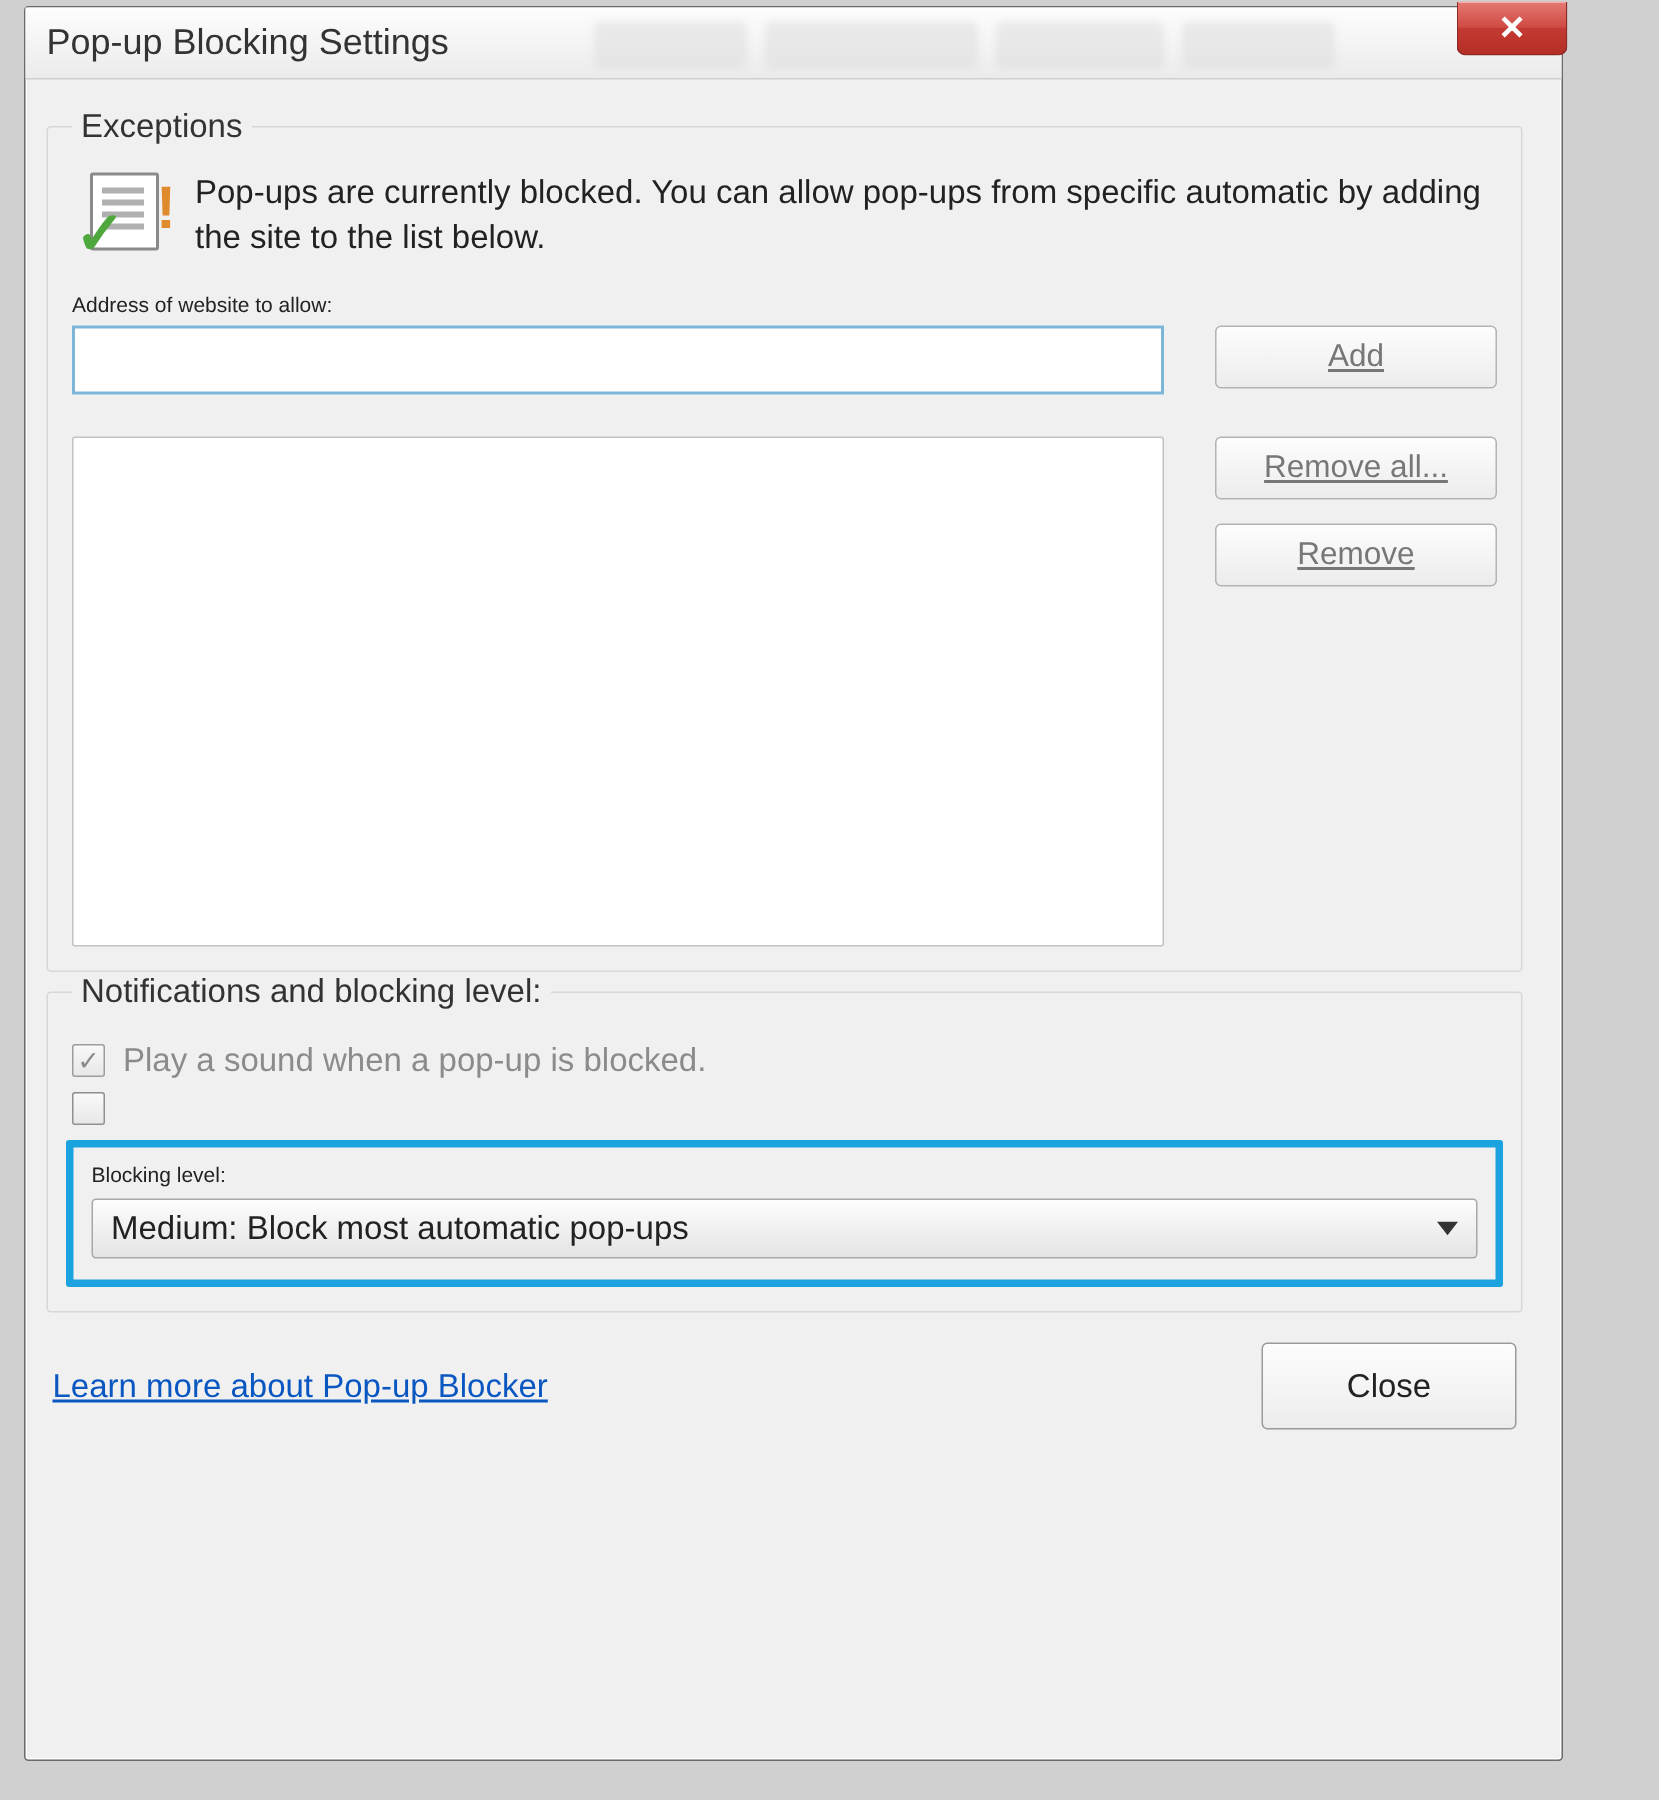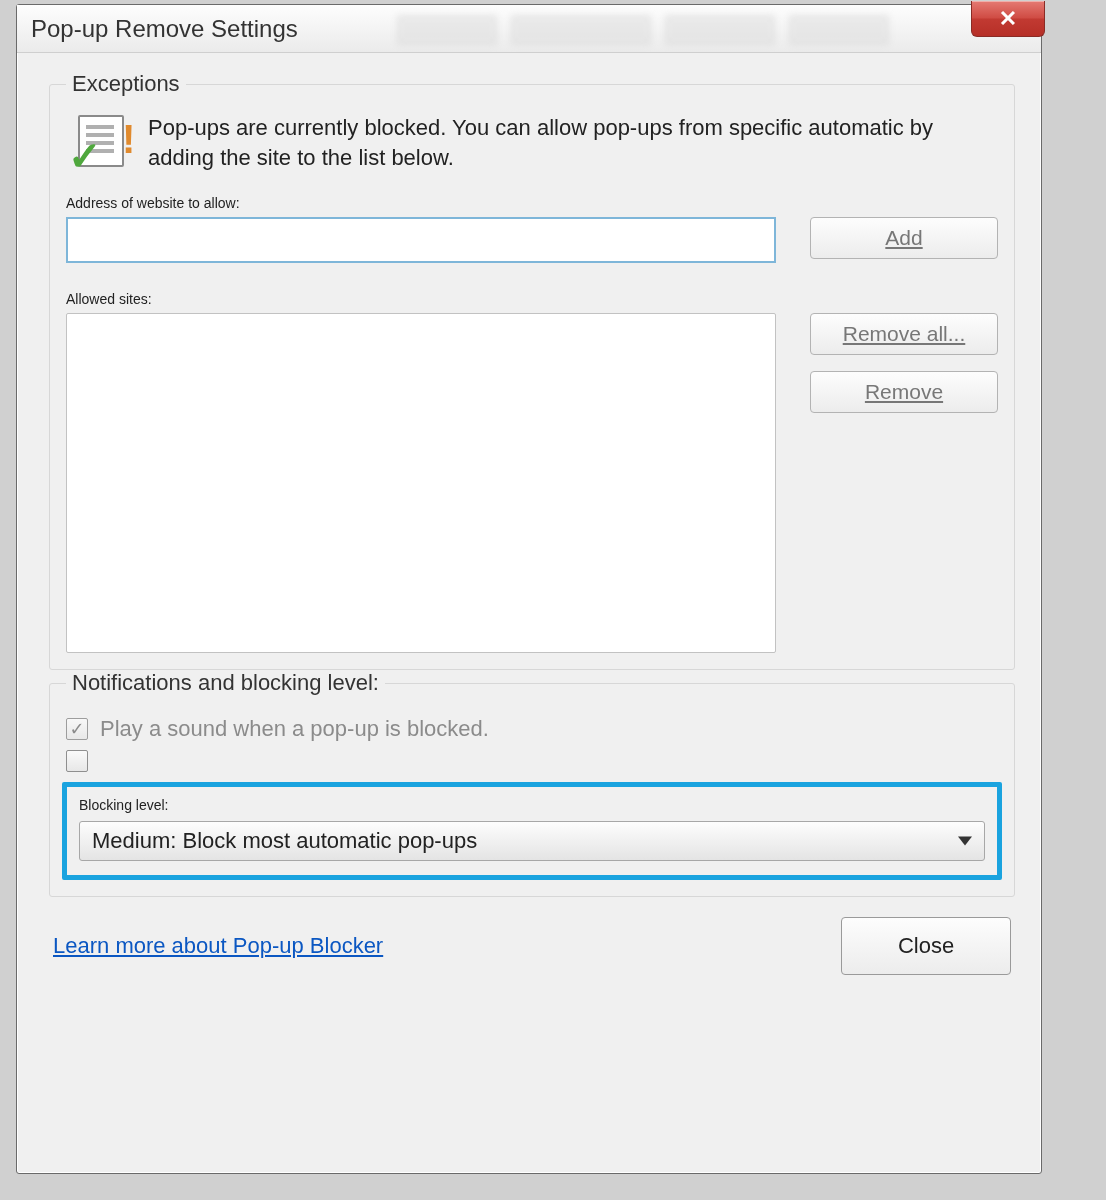--- a/index.html
+++ b/index.html
@@ -53,21 +53,21 @@
     color: #fff;
     font-weight: bold;
     font-size: 22px;
     display: flex;
     align-items: center;
     justify-content: center;
     cursor: pointer;
     box-shadow: inset 0 1px 0 rgba(255,255,255,.4);
   }
   .body {
-    padding: 18px 26px 14px 32px;
+    padding: 18px 26px 14px 14px;
     flex: 1;
     display: flex;
     flex-direction: column;
   }
   fieldset.group {
     border: 1.5px solid #d7d7d7;
     border-radius: 3px;
     margin: 0;
     padding: 14px 16px 16px 16px;
     background: #f0f0f0;
@@ -273,21 +273,21 @@
     border-radius: 3px;
     display: inline-block;
   }
 </style>
 </head>
 <body>
 
 <div class="dialog">
 
   <div class="titlebar">
-    <span class="titlebar-title">Pop-up Remove Settings</span>
+    <span class="titlebar-title">Pop-up Blocking Settings</span>
     <div class="blurred-tabs">
       <span style="width:100px"></span>
         <span style="width:140px"></span>
         <span style="width:110px"></span>
         <span style="width:100px"></span>
     </div>
     <div class="close-btn">
       <span>✕</span>
     </div>
   </div>
@@ -305,21 +305,20 @@
         </div>
         <div class="info-text">Pop-ups are currently blocked.  You can allow pop-ups from specific automatic by adding the site to the list below.</div>
       </div>
 
       <div class="field-label">Address of website to allow:</div>
       <div class="addr-row">
         <input class="addr-input" type="text" value="" style="">
         <button class="side-btn" disabled="">Add</button>
       </div>
 
-      <div class="field-label">Allowed sites:</div>
       <div class="allowed-row">
         <div class="allowed-list"></div>
         <div class="side-col">
           <button class="side-btn" disabled="">Remove all...</button>
           <button class="side-btn" disabled="">Remove</button>
         </div>
       </div>
     </fieldset>
 
     <fieldset class="group notif-group">

